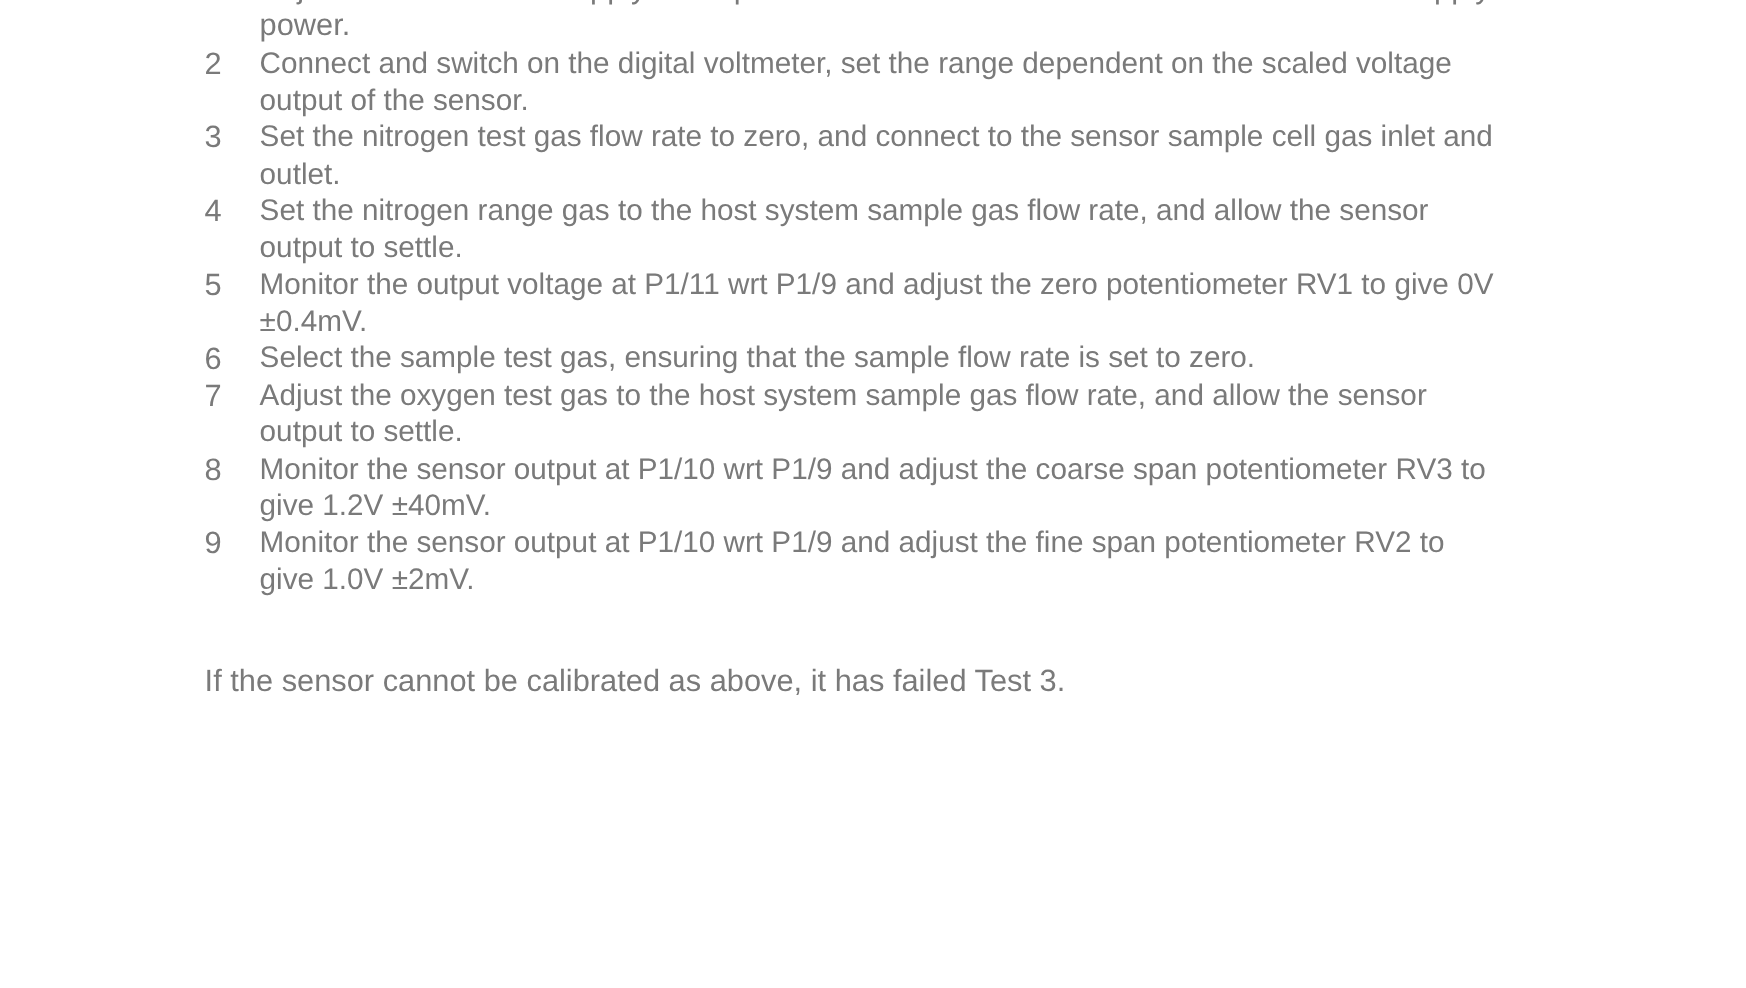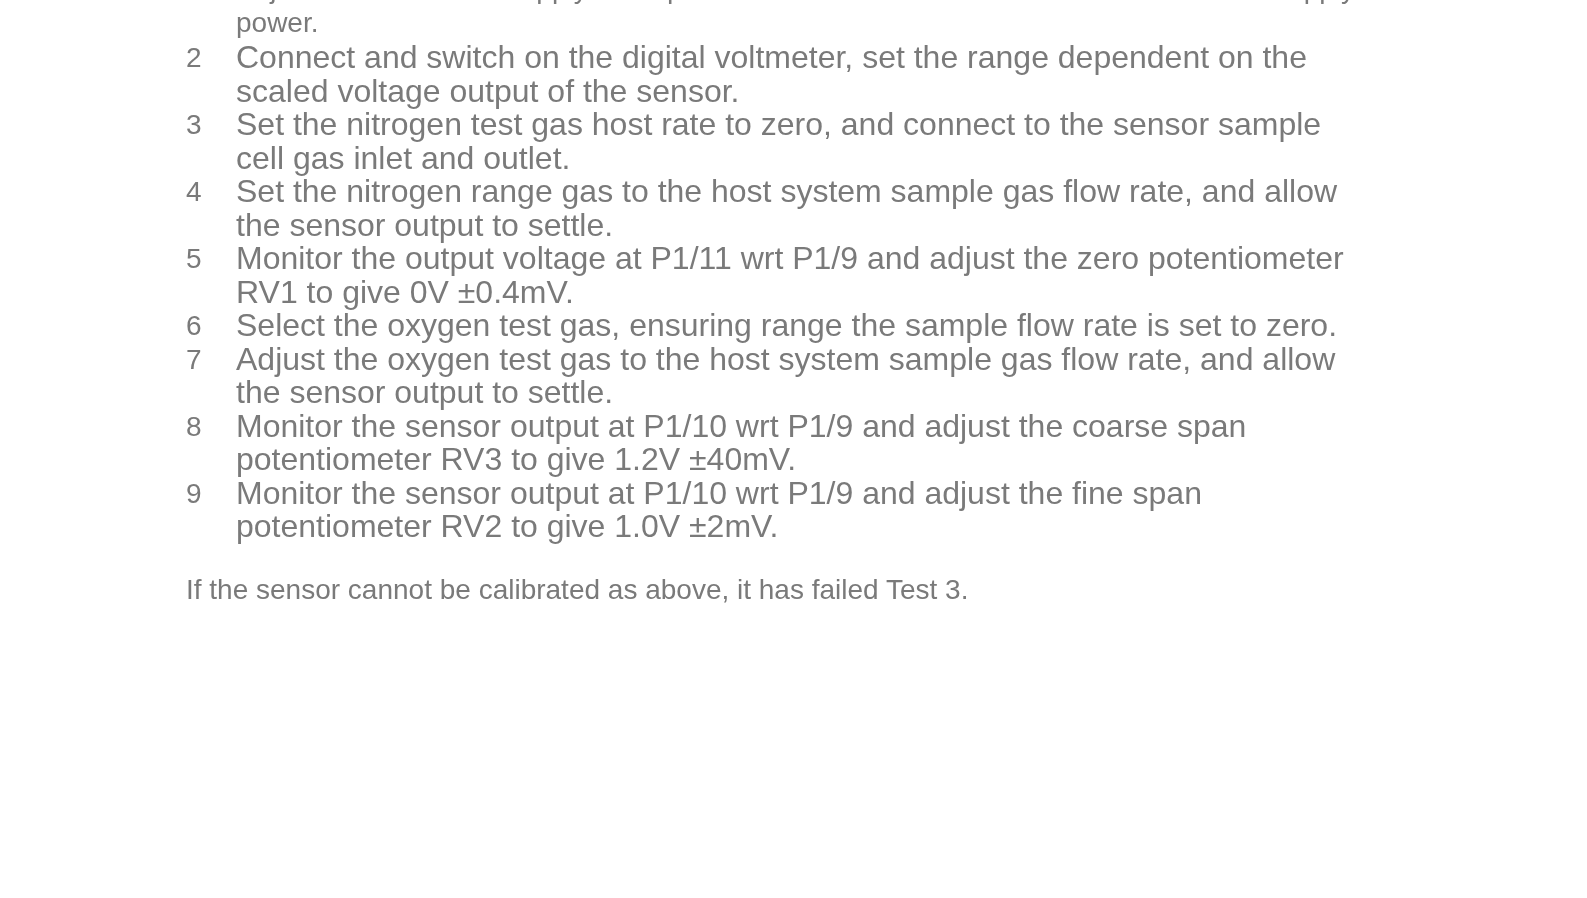--- a/index.html
+++ b/index.html
@@ -33,21 +33,21 @@
   .proc-num {
     flex: 0 0 auto;
     width: 50px;
     text-align: left;
     font-size: 28px;
     line-height: 33.5px;
     color: #7a7a7a;
   }
   .proc-text {
     flex: 1 1 auto;
-    font-size: 32px;
+    font-size: 27px;
     line-height: 33.5px;
     color: #7a7a7a;
   }
   
   .clipped-item {
     position: absolute;
     left: 186px;
     top: -28px;
     width: 1180px;
     display: flex;
@@ -65,21 +65,21 @@
   }
   .list-wrap {
     position: absolute;
     left: 186px;
     top: 41px;
     width: 1180px;
   }
   .closing-note {
     position: absolute;
     left: 186px;
-    top: 573px;
+    top: 602px;
     width: 1180px;
     font-size: 28px;
     line-height: 33.5px;
     color: #7a7a7a;
   }
 </style>
 </head>
 <body>
 
 <div class="page">
@@ -89,33 +89,33 @@
     <span class="proc-text">Adjust the instrument supply as required. Connect the sensor to the PCB socket and apply power.</span>
   </div>
 
   <div class="list-wrap">
     <div class="proc-item">
       <span class="proc-num">2</span>
       <span class="proc-text">Connect and switch on the digital voltmeter, set the range dependent on the scaled voltage output of the sensor.</span>
     </div>
     <div class="proc-item">
       <span class="proc-num">3</span>
-      <span class="proc-text">Set the nitrogen test gas host rate to zero, and connect to the sensor sample cell gas inlet and outlet.</span>
+      <span class="proc-text">Set the nitrogen test gas flow rate to zero, and connect to the sensor sample cell gas inlet and outlet.</span>
     </div>
     <div class="proc-item">
       <span class="proc-num">4</span>
       <span class="proc-text">Set the nitrogen range gas to the host system sample gas flow rate, and allow the sensor output to settle.</span>
     </div>
     <div class="proc-item">
       <span class="proc-num">5</span>
       <span class="proc-text">Monitor the output voltage at P1/11 wrt P1/9 and adjust the zero potentiometer RV1 to give 0V ±0.4mV.</span>
     </div>
     <div class="proc-item">
       <span class="proc-num">6</span>
-      <span class="proc-text">Select the oxygen test gas, ensuring range the sample flow rate is set to zero.</span>
+      <span class="proc-text">Select the sample test gas, ensuring that the sample flow rate is set to zero.</span>
     </div>
     <div class="proc-item">
       <span class="proc-num">7</span>
       <span class="proc-text">Adjust the oxygen test gas to the host system sample gas flow rate, and allow the sensor output to settle.</span>
     </div>
     <div class="proc-item">
       <span class="proc-num">8</span>
       <span class="proc-text">Monitor the sensor output at P1/10 wrt P1/9 and adjust the coarse span potentiometer RV3 to give 1.2V ±40mV.</span>
     </div>
     <div class="proc-item">

